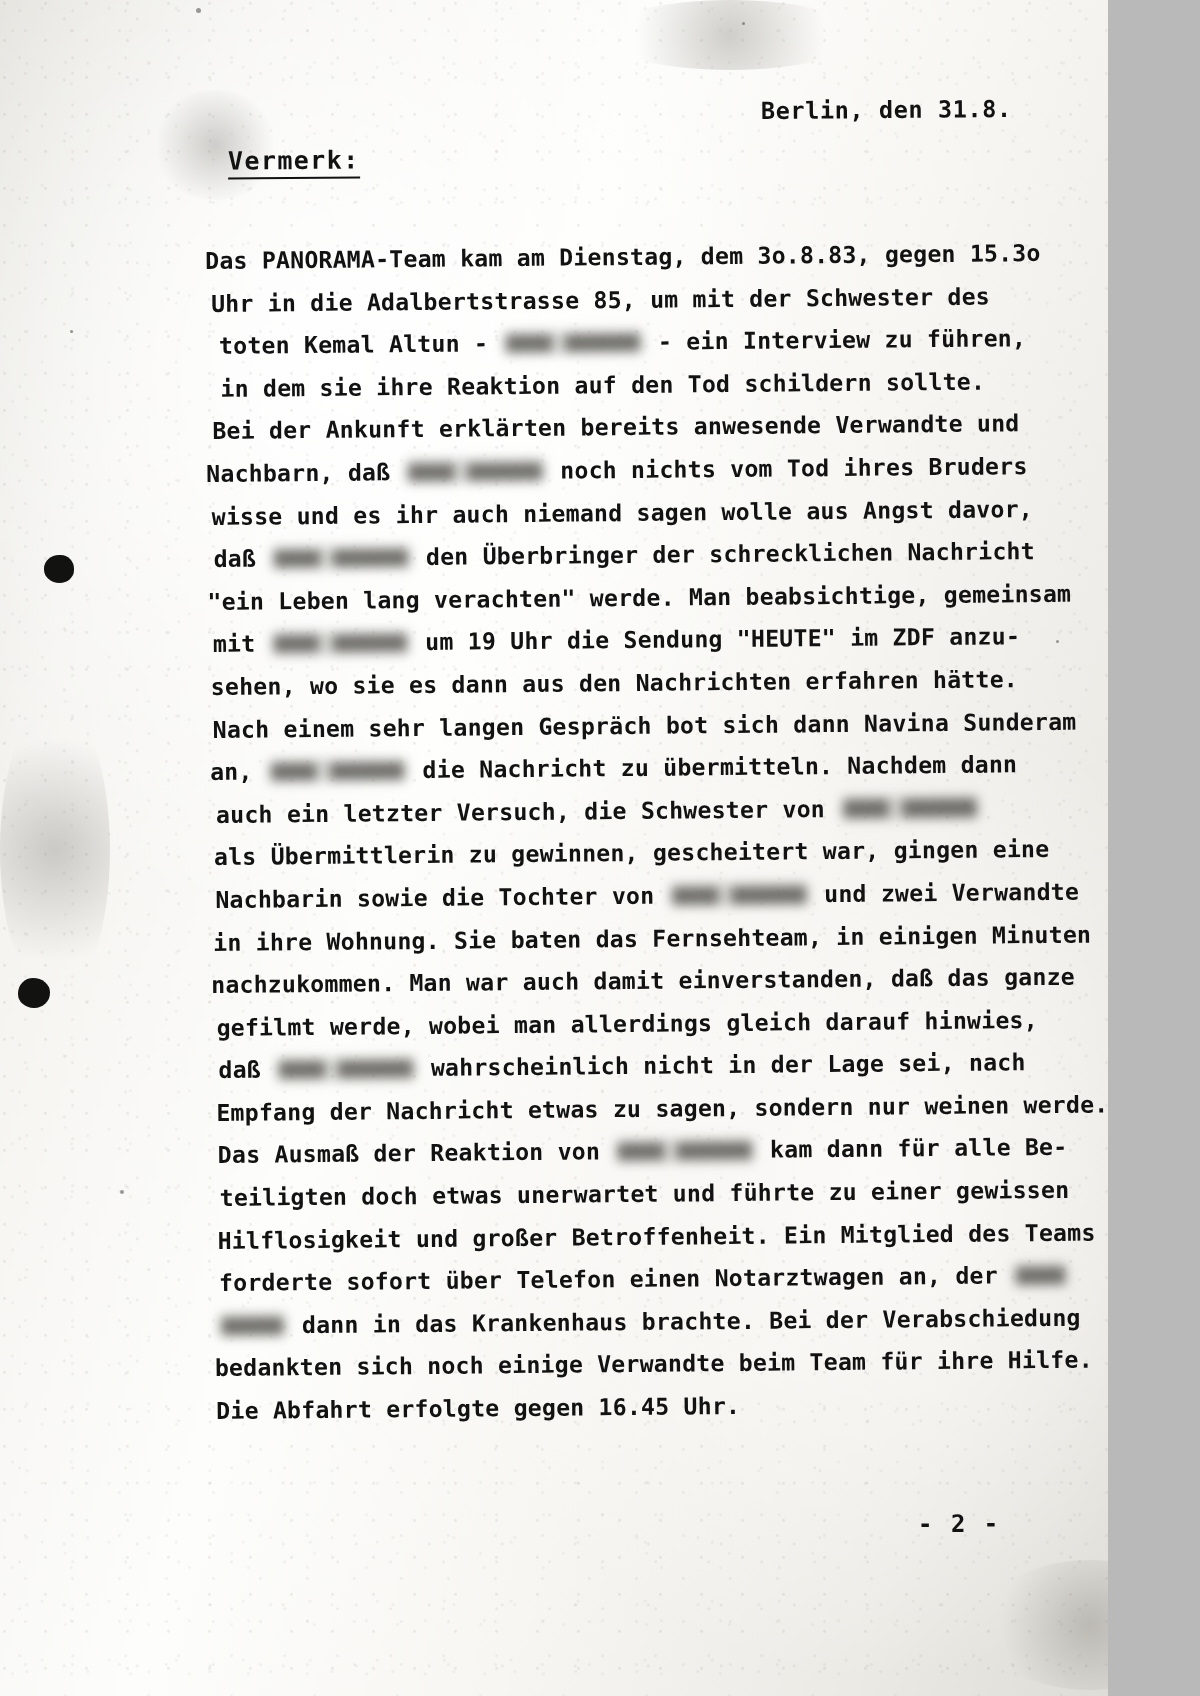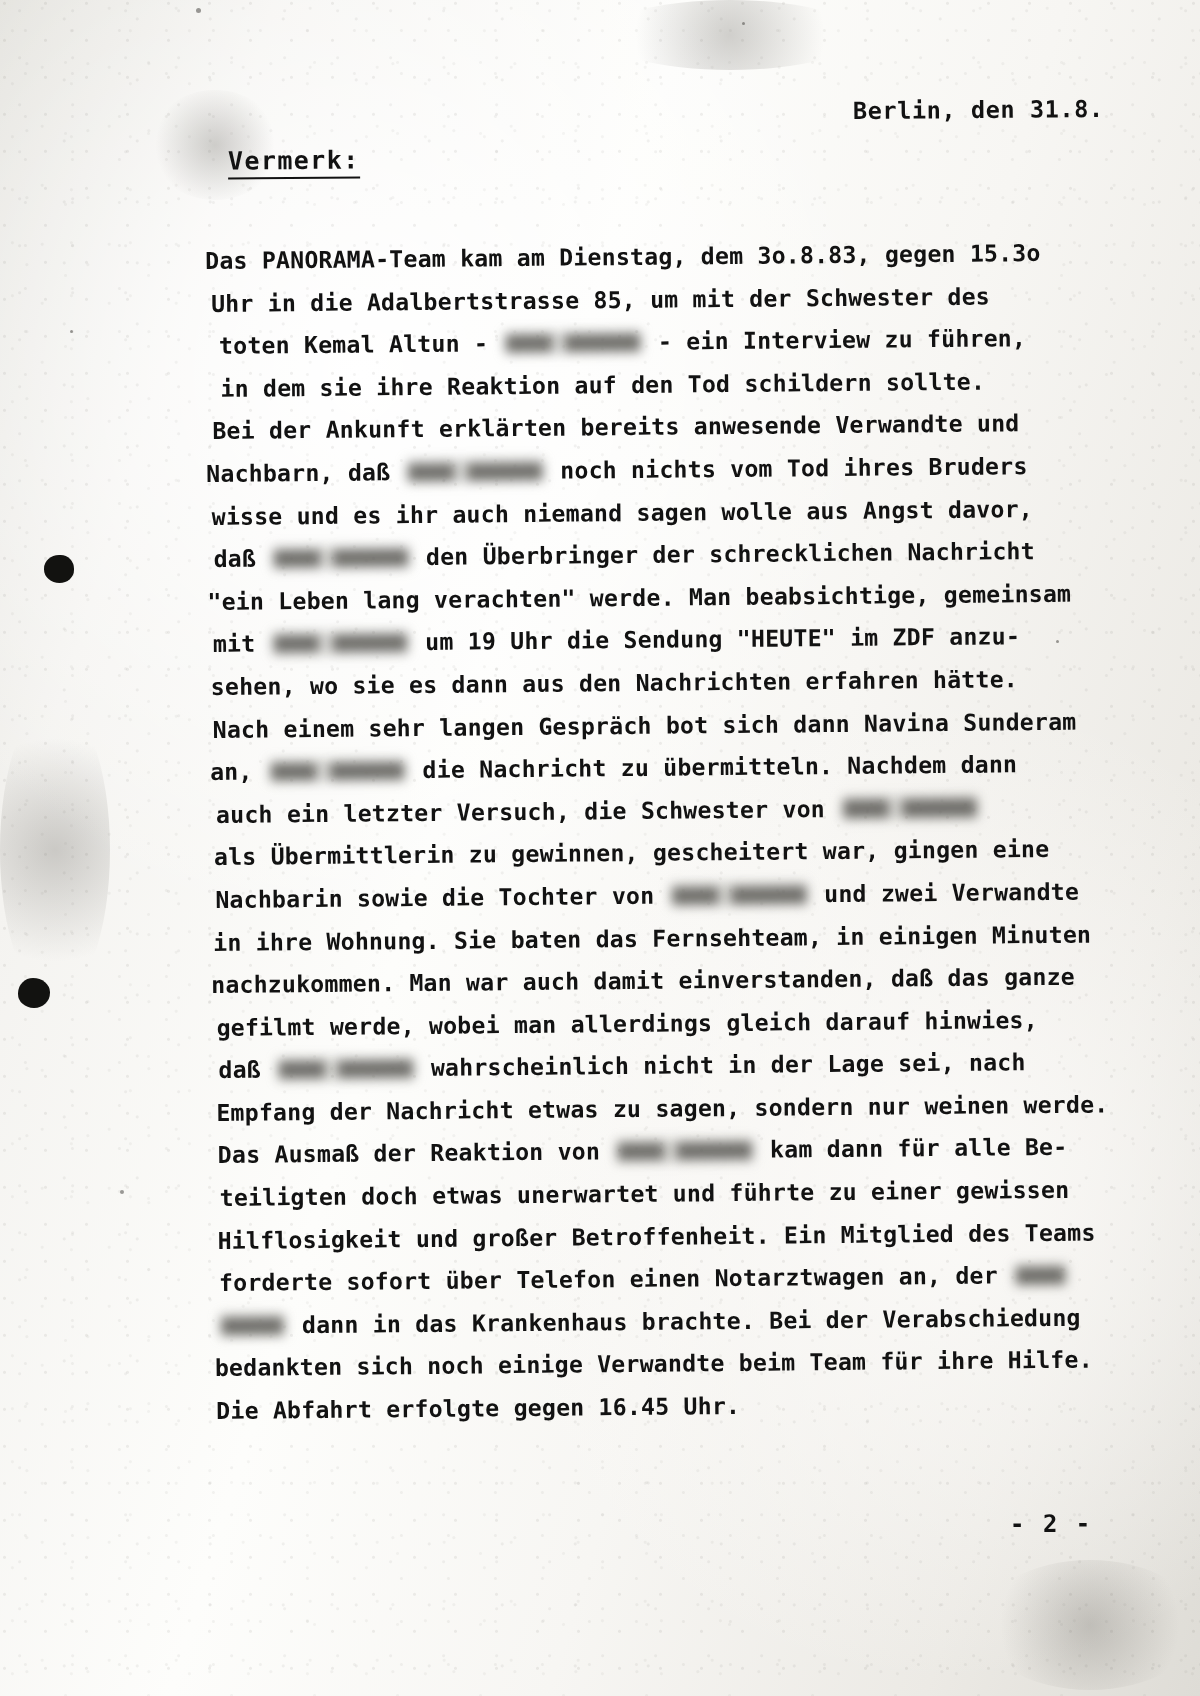--- a/index.html
+++ b/index.html
@@ -4,21 +4,21 @@
 <title>Vermerk</title>
 <style>
   html, body {
     margin: 0;
     padding: 0;
     background: #b9b9b9;
   }
 
   .page {
     position: relative;
-    width: 1200px;
+    width: 1108px;
     height: 1696px;
     overflow: hidden;
     background: #f0efec;
     font-family: "DejaVu Sans Mono", "Liberation Mono", monospace;
     color: #121212;
   }
 
   
   .paper-base {
     position: absolute;

